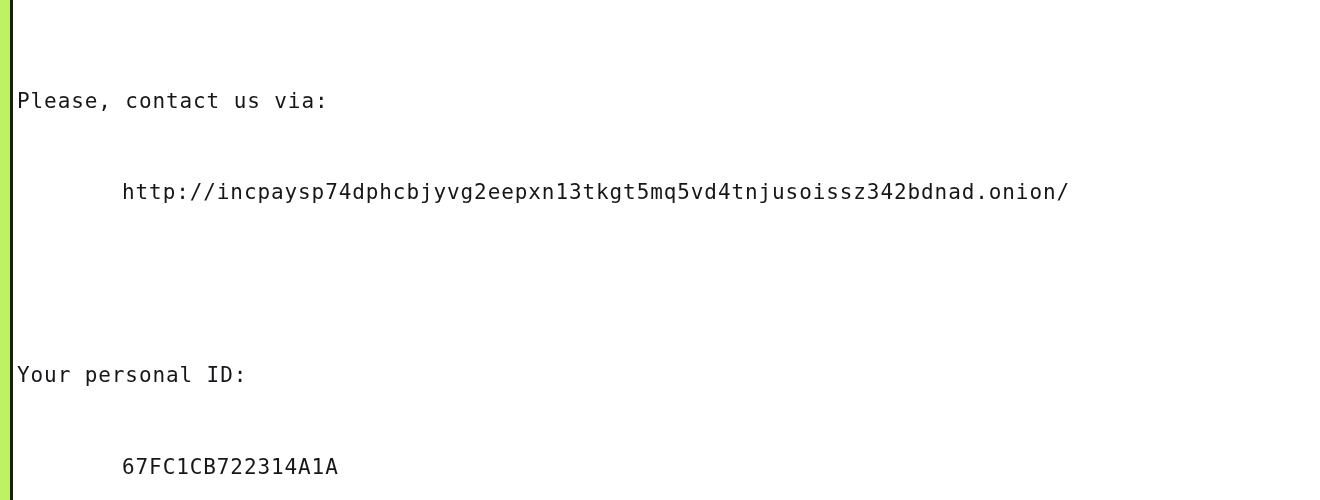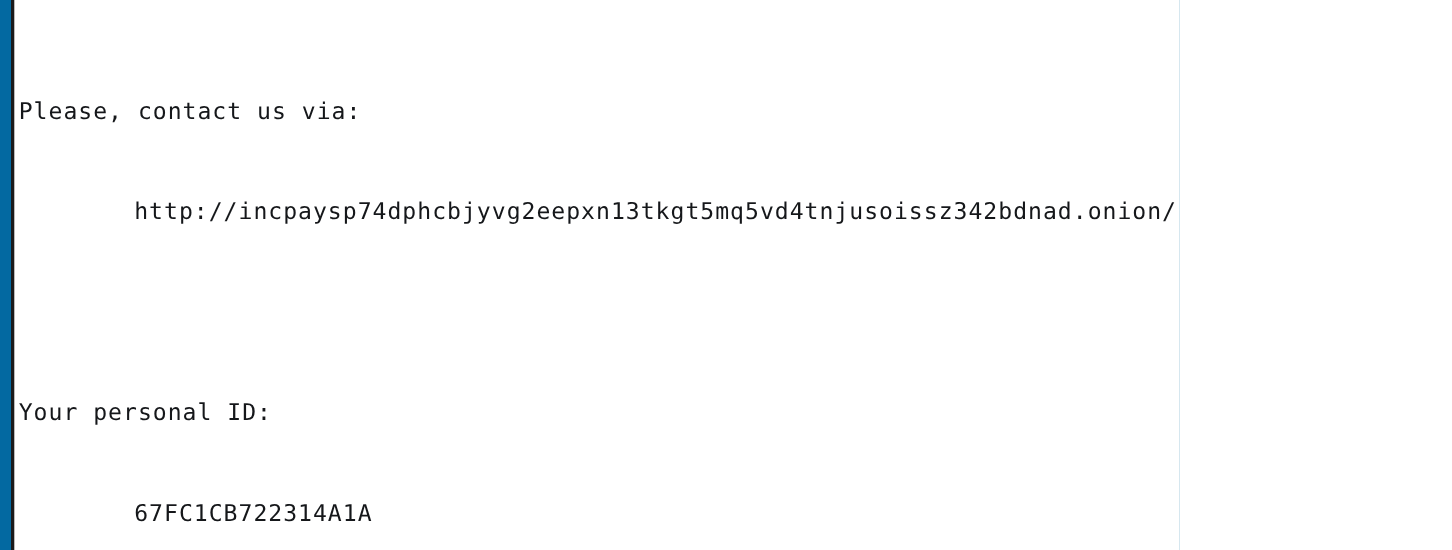--- a/index.html
+++ b/index.html
@@ -13,21 +13,21 @@
     height: 500px;
     overflow: hidden;
     font-family: "DejaVu Sans Mono", "Liberation Mono", monospace;
   }
 
   
   #screen {
     position: relative;
     width: 1072px;
     height: 500px;
-    background: #0369a1;
+    background: #bef264;
     overflow: hidden;
     text-decoration: underline;
   }
 
   
   #doc-frame {
     position: absolute;
     left: 10px;
     top: -6px;
     width: 1292px;

